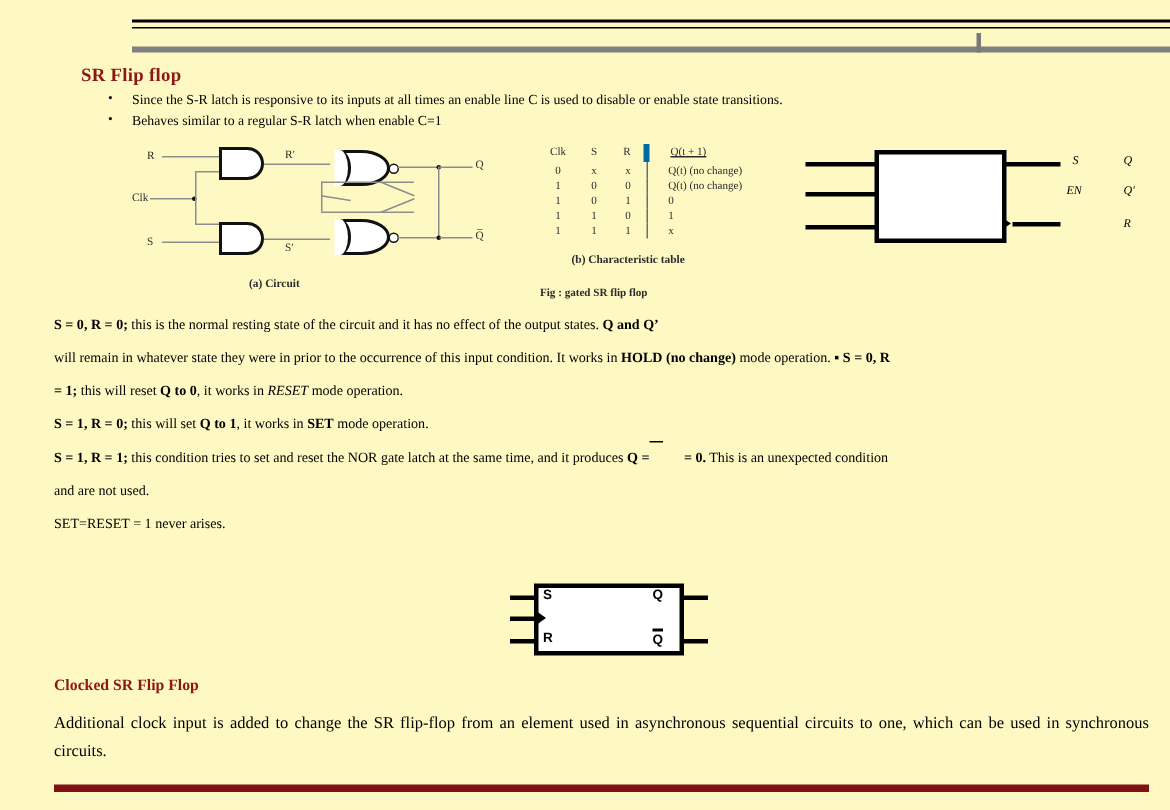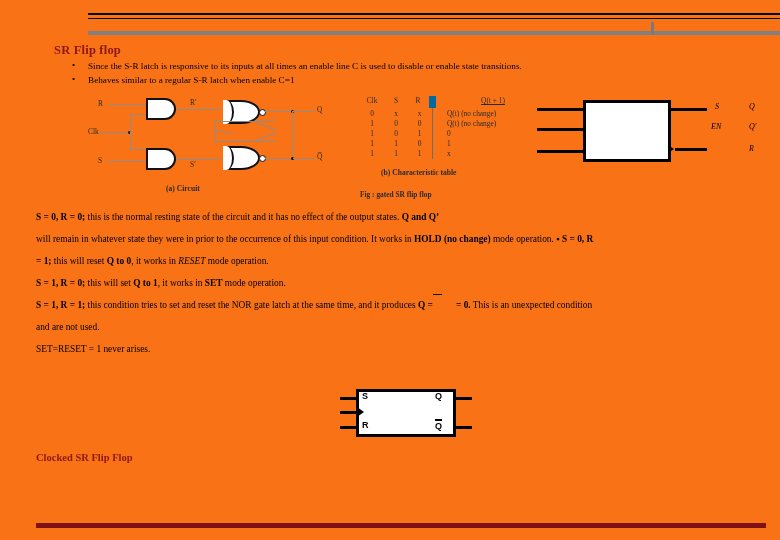--- a/index.html
+++ b/index.html
@@ -11,21 +11,21 @@
     width: 780px;
     height: 540px;
     position: relative;
     overflow: hidden;
     font-family: "Liberation Serif", serif;
     color: #000000;
   }
   .slide {
     position: absolute;
     inset: 0;
-    background: #f97316;
+    background: #fef9c3;
   }
 
   
   .rule-top-1 {
     position: absolute;
     left: 88px; top: 13px;
     width: 692px; height: 2px;
     background: #000000;
   }
   .rule-top-2 {
@@ -154,21 +154,21 @@
   .ctable th { padding-bottom: 2.5px; }
   .ctable .c-clk { width: 26px; }
   .ctable .c-s { width: 22px; }
   .ctable .c-r { width: 22px; }
   .ctable .c-q {
     width: 86px;
     border-left: 1px solid #6d6d6d;
     text-align: left;
     padding-left: 14px;
   }
-  .ctable .hdr-q { text-align: center; padding-left: 14px; border-left: 7px solid #0369a1; text-decoration: underline; }
+  .ctable .hdr-q { text-align: left; padding-left: 14px; border-left: 4px solid #0369a1; text-decoration: underline; }
 
   
   .blockfig { position: absolute; left: 537px; top: 10px; width: 240px; height: 80px; }
   .blockfig .box {
     position: absolute;
     left: 46px; top: 0px;
     width: 88px; height: 62px;
     border: 3px solid #000;
     background: #fff;
     box-sizing: border-box;
@@ -407,15 +407,16 @@
     <div class="clk-tri" style="left:17px; top:19px;"></div>
     <div class="ln" style="left:114px; top:9px;"></div>
     <div class="ln" style="left:114px; top:38px;"></div>
     <div class="lbl" style="left:22px; top:3px;">S</div>
     <div class="lbl" style="left:22px; top:32px;">R</div>
     <div class="lbl" style="left:95px; top:3px;">Q</div>
     <div class="lbl qbar" style="left:95px; top:31px;">Q</div>
   </div>
 
   <div class="sub-title">Clocked SR Flip Flop</div>
+  <div class="bottom-text">Additional clock input is added to change the SR flip-flop from an element used in asynchronous  sequential circuits to one, which can be used in synchronous circuits.</div>
   <div class="rule-bottom"></div>
 
 </div>
 
 </body></html>

